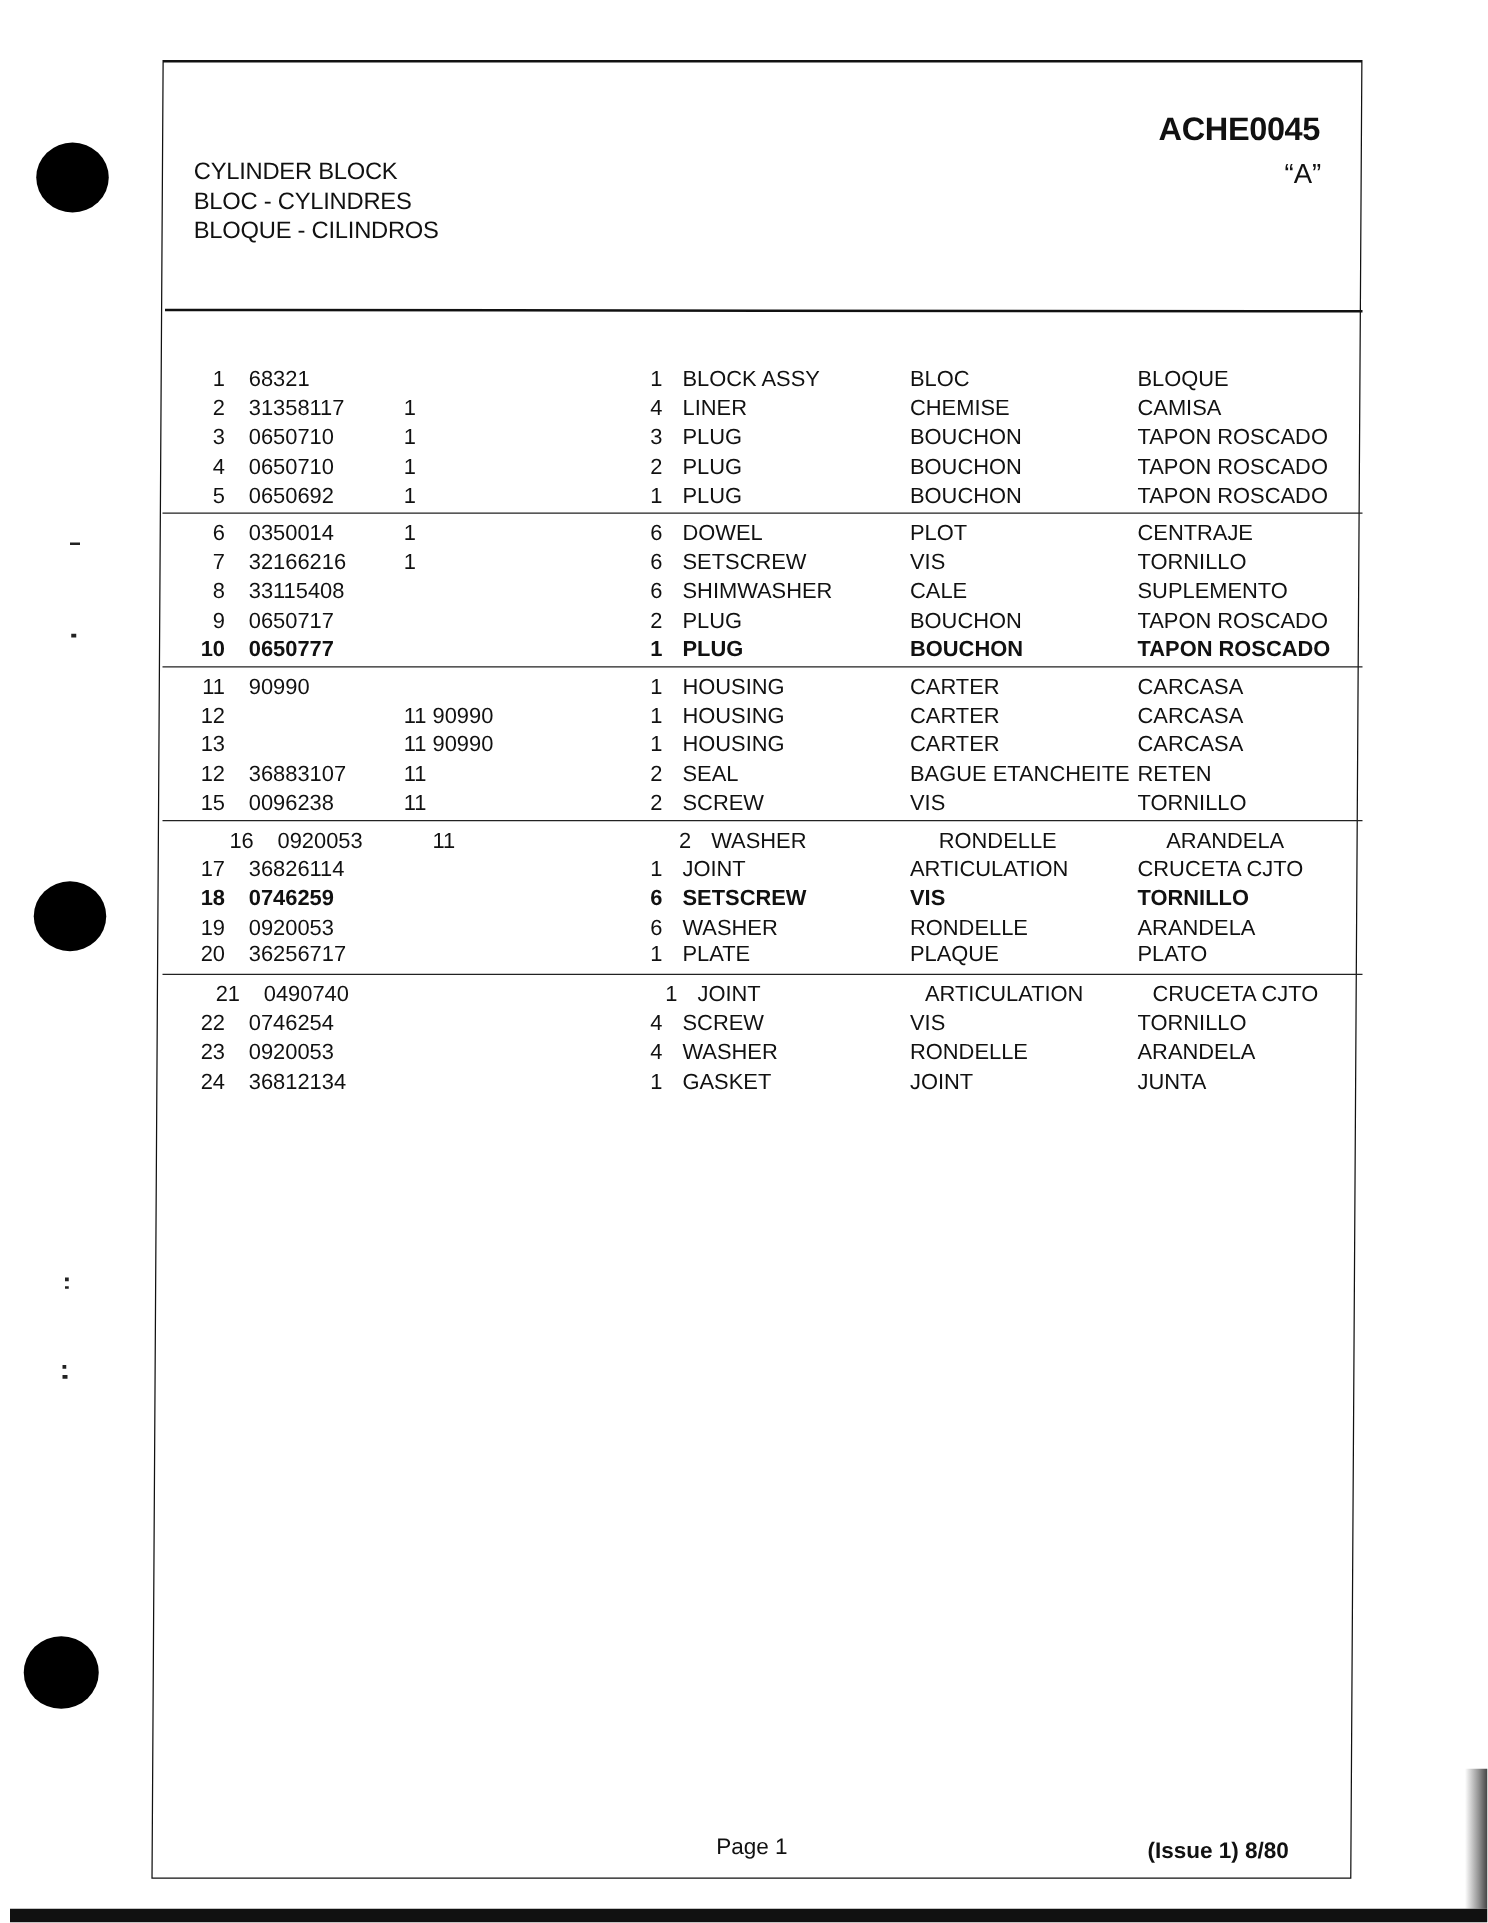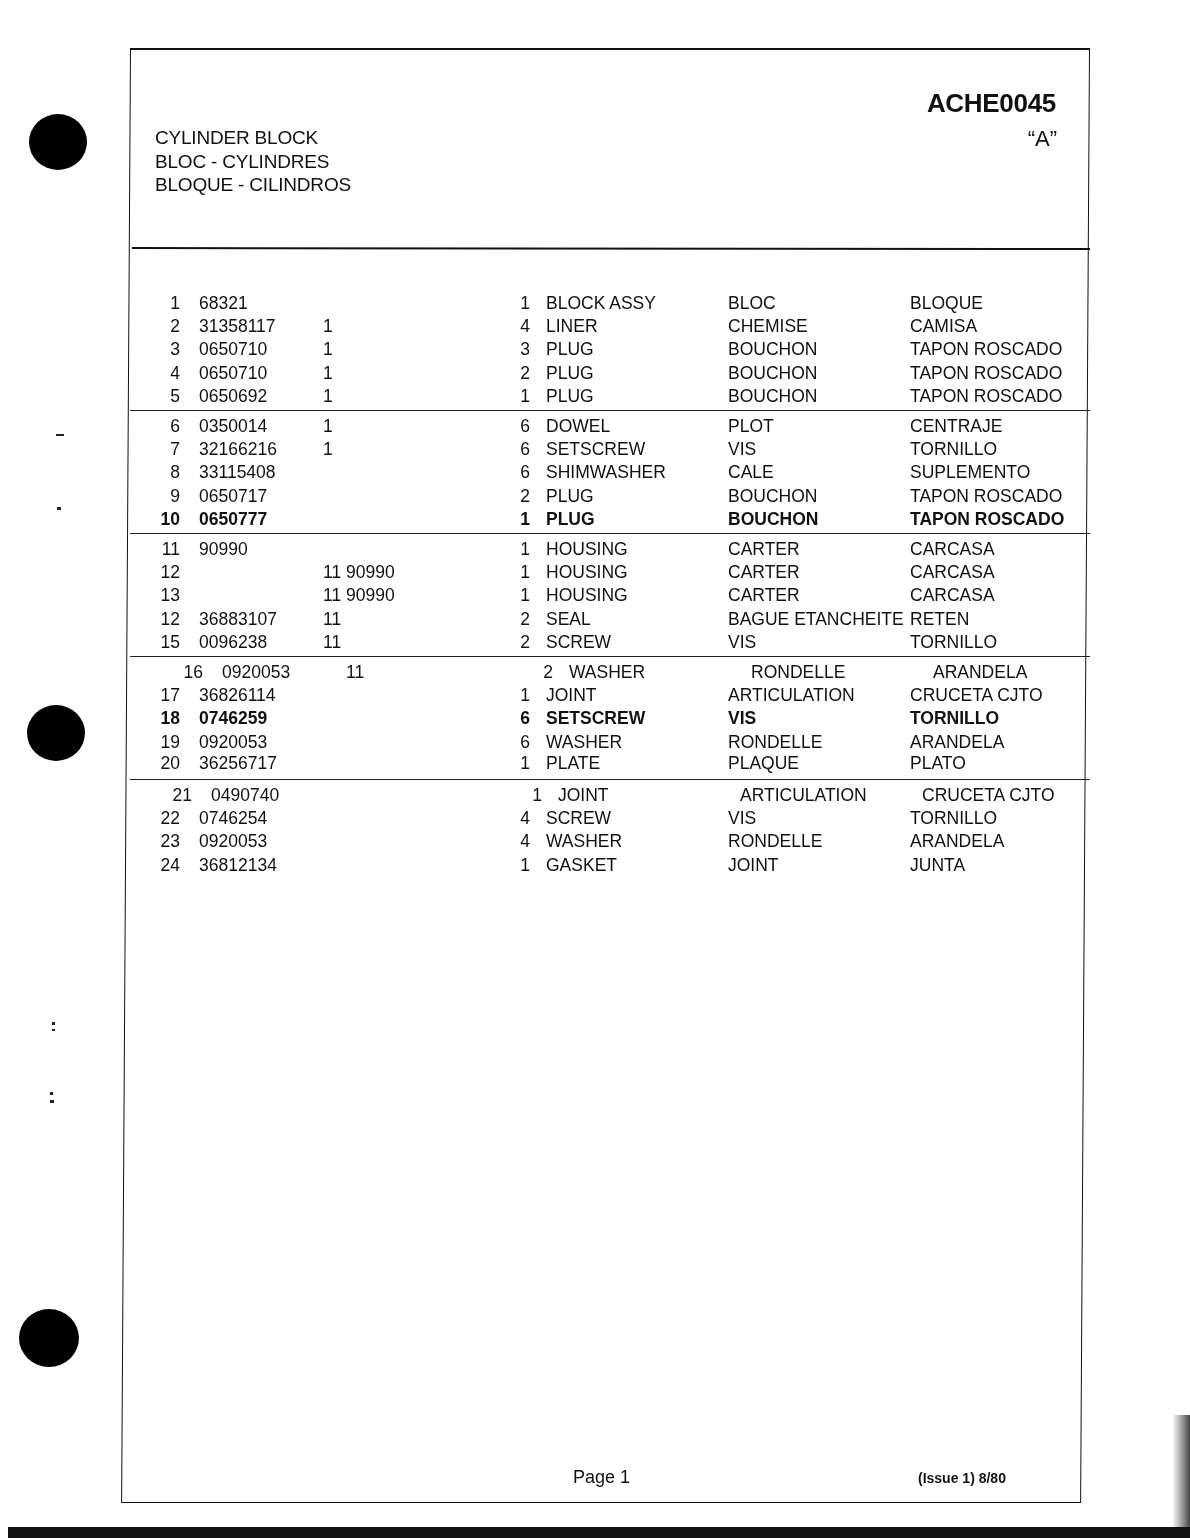--- a/index.html
+++ b/index.html
@@ -24,21 +24,21 @@
   .c { position:absolute; top:0; }
   .c-item { left:150px; width:30px; text-align:right; }
   .c-part { left:199px; }
   .c-ref { left:323px; }
   .c-qty { left:512px; width:18px; text-align:right; }
   .c-en { left:546px; }
   .c-fr { left:728px; }
   .c-es { left:910px; }
   .group-rule { position:absolute; left:130px; width:960px; height:0; border-top:1.4px solid #222; }
   .footer-page { position:absolute; left:573px; top:1467px; font-size:18px; }
-  .footer-issue { position:absolute; left:918px; top:1470px; font-size:14px; font-weight:bold; }
+  .footer-issue { position:absolute; left:918px; top:1470px; font-size:18px; font-weight:bold; }
   .scan-bar { position:absolute; left:8px; top:1527px; width:1182px; height:11px; background:#111; }
   .edge-shadow { position:absolute; right:0; top:1415px; width:18px; height:112px;
     background: linear-gradient(90deg, rgba(0,0,0,0) 0%, rgba(60,60,60,0.55) 60%, rgba(20,20,20,0.8) 100%); }
 </style>
 </head>
 <body>
 
 <div class="hole" style="left:29px;top:114px;"></div>
 <div class="hole" style="left:27px;top:705px;"></div>
 <div class="hole" style="left:19px;top:1309px;width:60px;height:58px;"></div>

